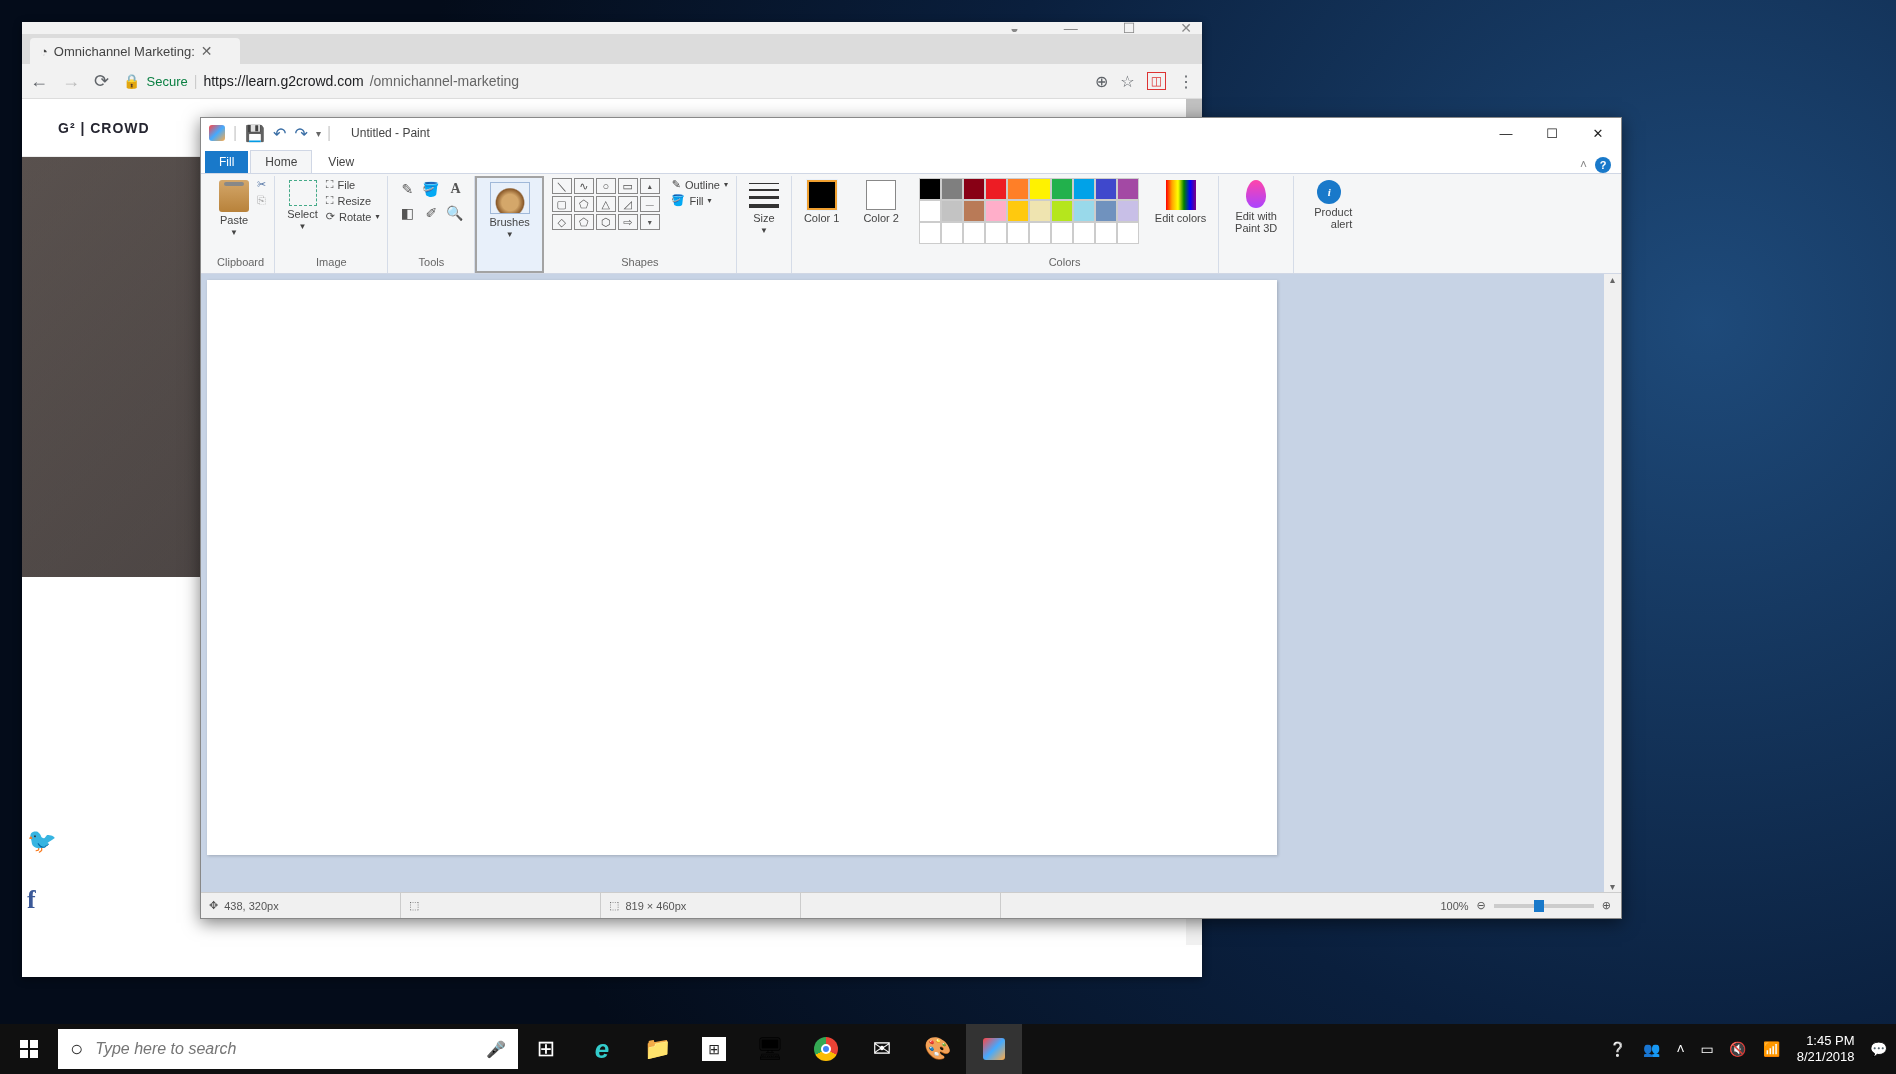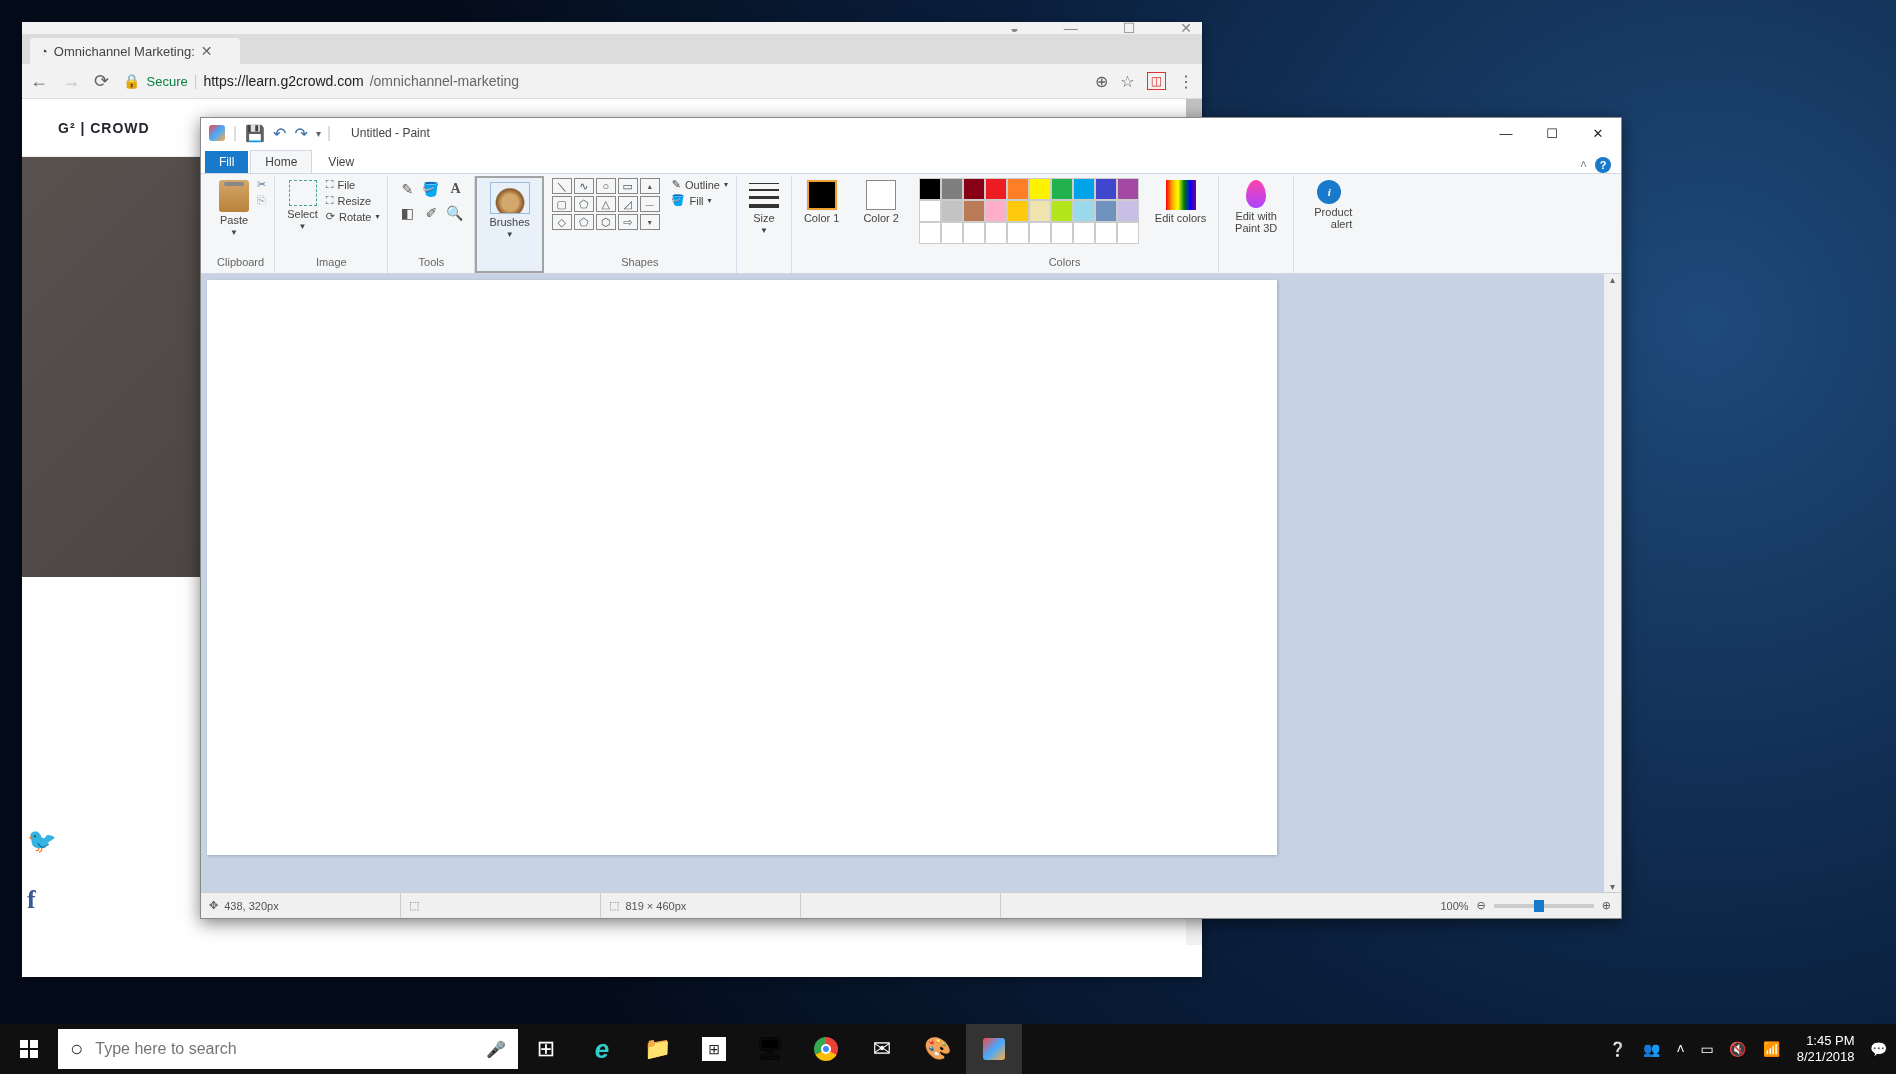--- a/index.html
+++ b/index.html
@@ -84,21 +84,21 @@
 .statusbar { height:26px; background:#f0f0f0; border-top:1px solid #ccc; display:flex; align-items:center; font-size:11px; color:#555; }
 .sb-cell { width:200px; padding:0 8px; border-right:1px solid #ccc; display:flex; align-items:center; gap:6px; height:100%; }
 .sb-zoom { margin-left:auto; display:flex; align-items:center; gap:8px; padding:0 10px; }
 .zoom-track { width:100px; height:4px; background:#ccc; position:relative; }
 .zoom-thumb { position:absolute; left:40px; top:-4px; width:10px; height:12px; background:#1979ca; }
 
 
 .taskbar { position:absolute; left:0; bottom:0; width:100%; height:50px; background:#101010; display:flex; align-items:center; }
 .start { width:58px; height:100%; display:flex; align-items:center; justify-content:center; color:#fff; font-size:18px; }
 .search { width:460px; height:40px; background:#fff; display:flex; align-items:center; padding:0 12px; gap:12px; }
-.search input { flex:1; border:none; outline:none; font-size:16px; color:#c2410c; }
+.search input { flex:1; border:none; outline:none; font-size:16px; color:#c2410c;font-style:italic; }
 .cortana { color:#333; font-size:22px; }
 .mic { color:#666; font-size:16px; }
 .task-icons { display:flex; height:100%; }
 .ticon { width:56px; height:100%; display:flex; align-items:center; justify-content:center; font-size:22px; }
 .tray { margin-left:auto; display:flex; align-items:center; gap:16px; padding-right:8px; color:#fff; font-size:14px; }
 .clock { text-align:right; font-size:13px; line-height:1.2; }
 .win-icon { display:grid; grid-template-columns:8px 8px; grid-template-rows:8px 8px; gap:2px; }
 .win-icon span { background:#fff; }
 </style>
 </head>

